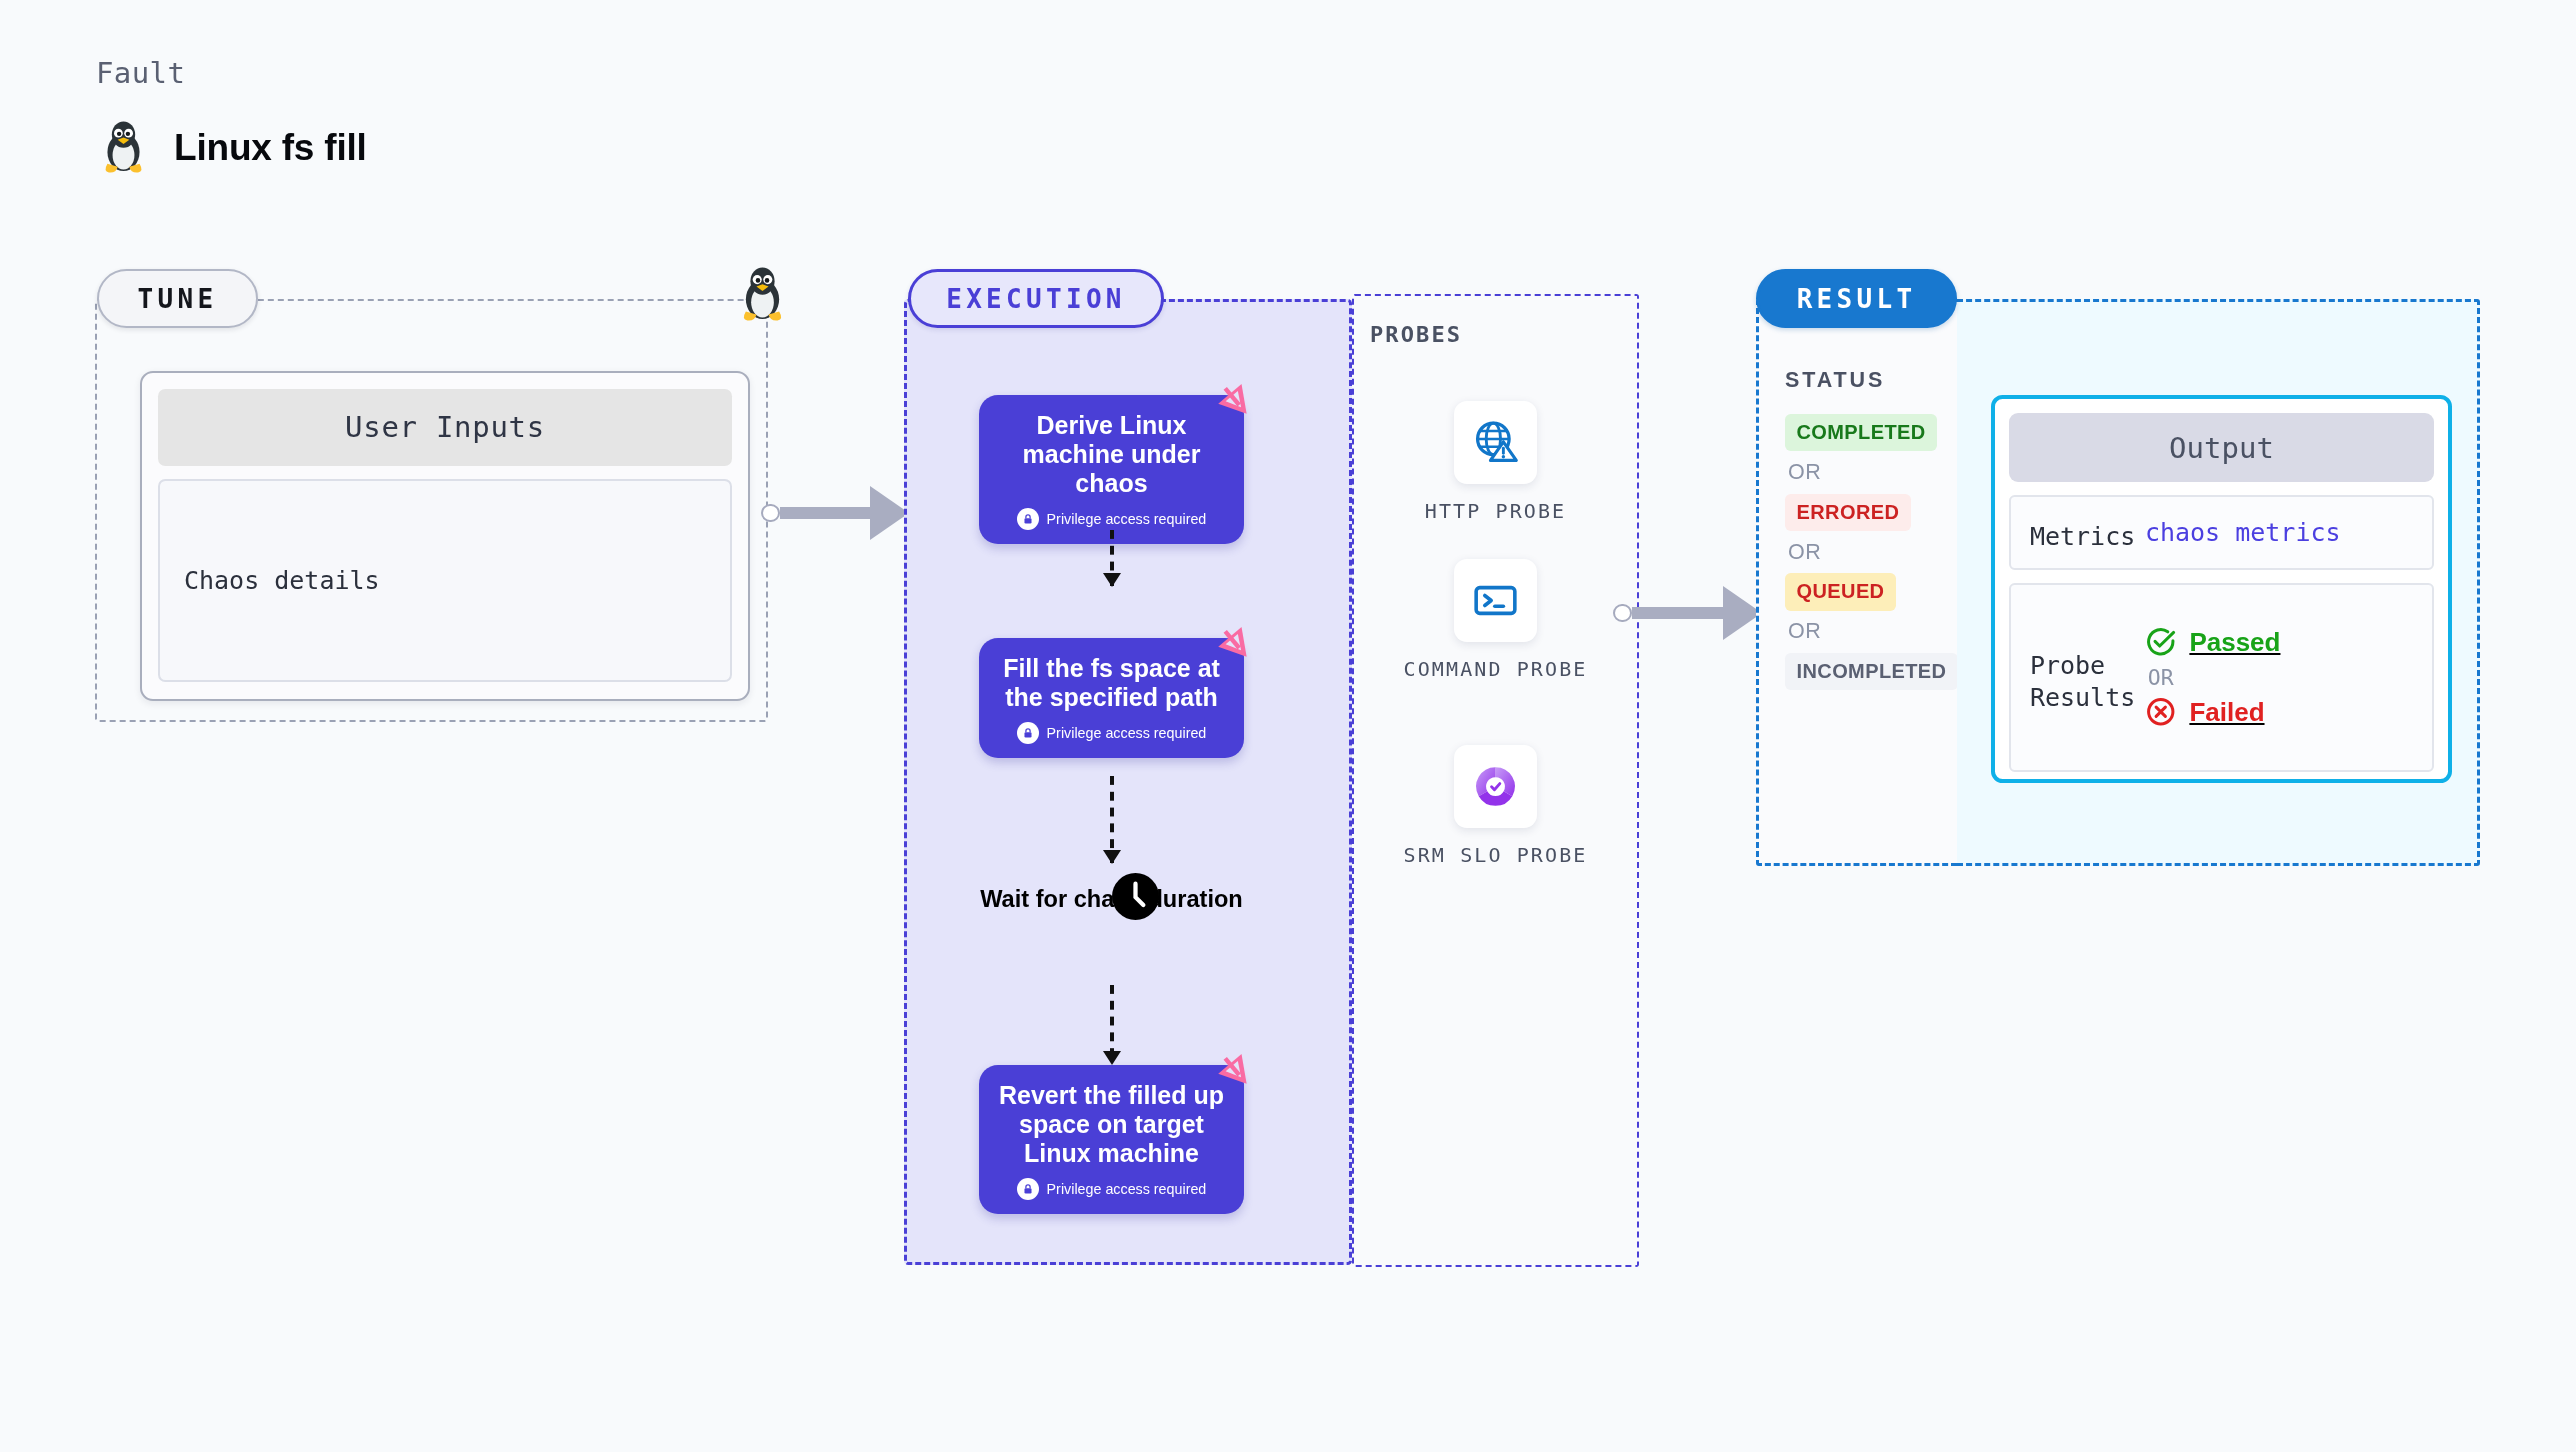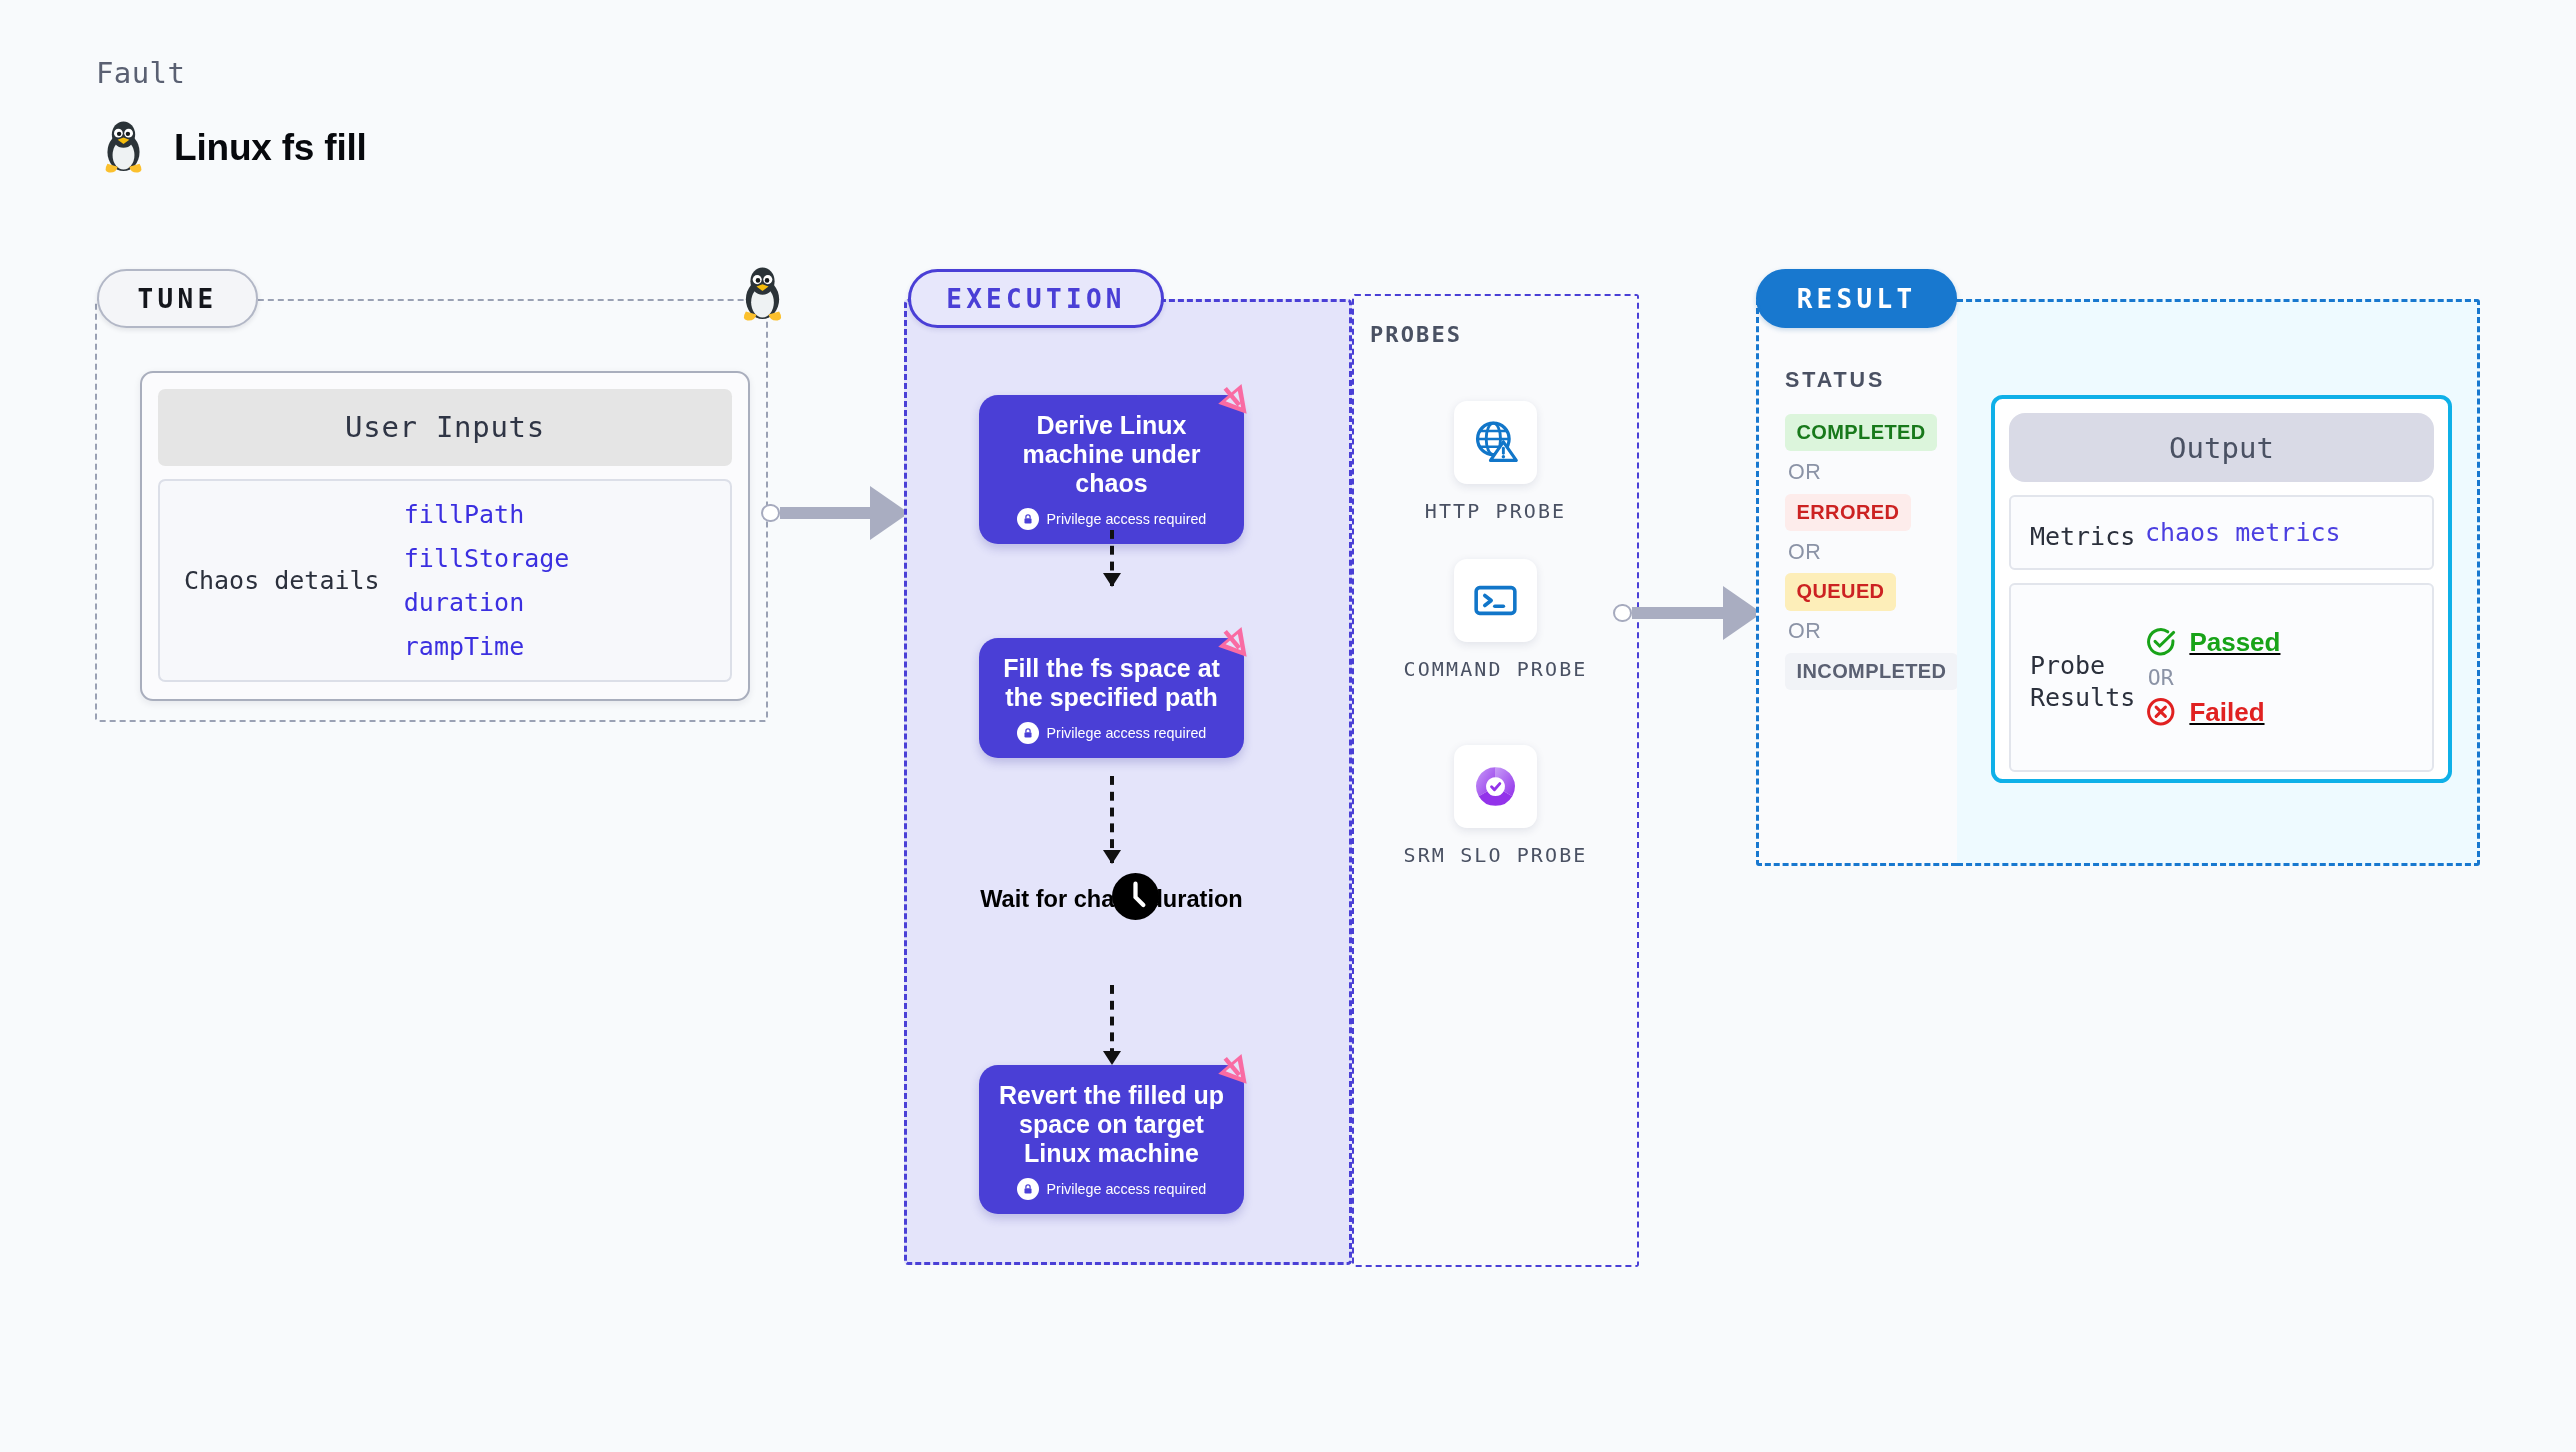--- a/index.html
+++ b/index.html
@@ -196,21 +196,21 @@
     left: 1957px; top: 299px; width: 523px; height: 567px;
     border: 3.6px dashed #1878cf; border-left: 0;
     border-radius: 0 2.9px 2.9px 0; background: #eefaff;
   }
   .output-card {
     position: absolute; left: 1991px; top: 395px; width: 461px; height: 388px;
     background: #fff; border: 4.3px solid #0fb0e8; border-radius: 11.5px;
     padding: 14.3px;
   }
   .out-head {
-    height: 69px; background: #d9dae6; border-radius: 16px;
+    height: 69px; background: #d9dae6; border-radius: 9px;
     display: flex; align-items: center; justify-content: center;
     font-family: "DejaVu Sans Mono", monospace;
     font-size: 29px; color: #4a5163;
   }
   .out-row {
     margin-top: 13px; background: #fbfcfe;
     border: 2.1px solid #e2e5ec; border-radius: 5.7px;
     display: flex; align-items: center; padding: 15.8px 0 15.8px 18.6px;
   }
   .out-key {
@@ -264,26 +264,20 @@
     <span class="hdr-title">Linux fs fill</span>
   </div>
 
   <div class="panel" id="tune-box"></div>
   <div class="panel-label" id="tune-label">TUNE</div>
 
   <div class="tune-card">
     <div class="io-head">User Inputs</div>
     <div class="io-body">
       <div class="io-key">Chaos details</div>
-      <div class="io-vals">
-        <span class="io-val">fillPath</span>
-        <span class="io-val">fillStorage</span>
-        <span class="io-val">duration</span>
-        <span class="io-val">rampTime</span>
-      </div>
     </div>
   </div>
 
   <div class="tux-node">
     <svg width="49" height="56" viewBox="0 0 64 74">
       <ellipse cx="32" cy="44" rx="22" ry="26" fill="#2b3338"></ellipse>
       <ellipse cx="32" cy="48" rx="15" ry="20" fill="#eef2f3"></ellipse>
       <ellipse cx="32" cy="20" rx="16" ry="18" fill="#2b3338"></ellipse>
       <circle cx="25" cy="18" r="6" fill="#fff"></circle>
         <circle cx="39" cy="18" r="6" fill="#fff"></circle>

